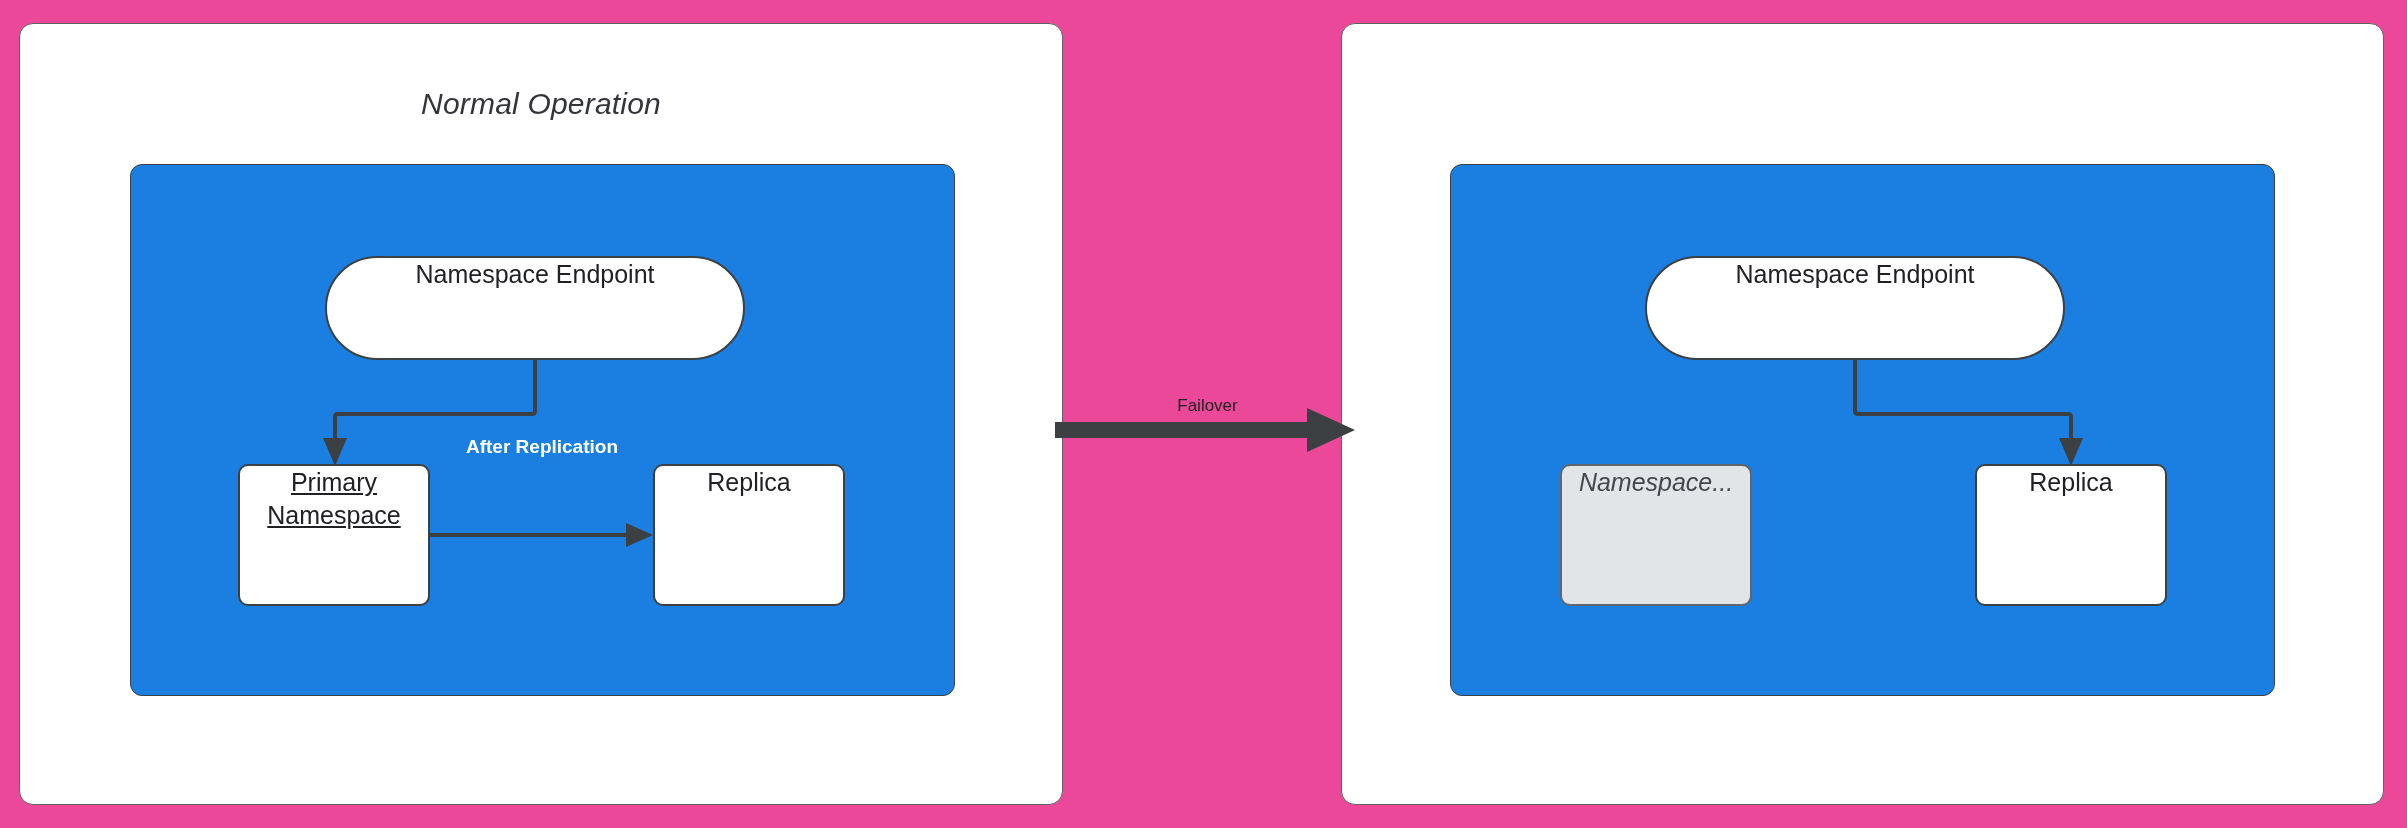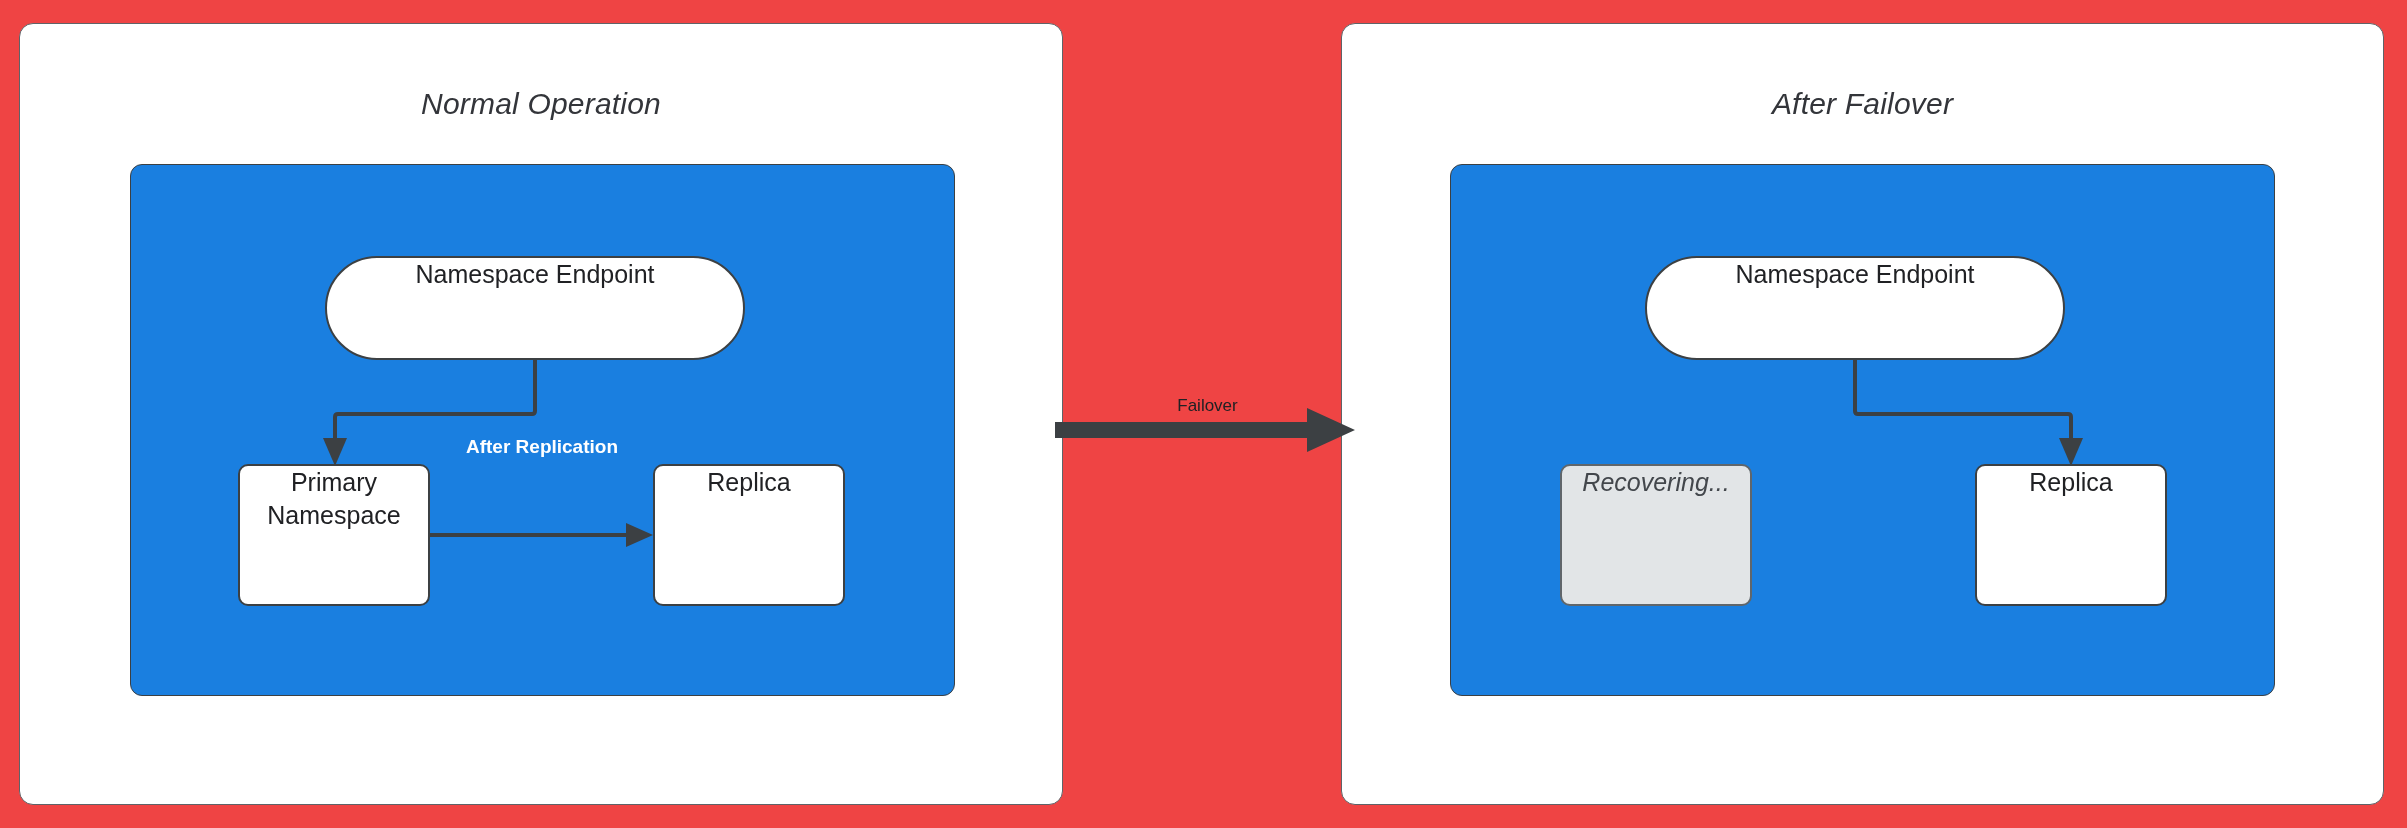--- a/index.html
+++ b/index.html
@@ -3,21 +3,21 @@
 <meta charset="utf-8">
 <title>Failover Diagram</title>
 <style>
   html,body{margin:0;padding:0;background:#ffffff;}
   body{
     width:2407px;height:828px;
     font-family:"Liberation Sans","DejaVu Sans",sans-serif;
     -webkit-font-smoothing:antialiased;
     overflow:hidden;
   }
-  #stage{position:relative;width:2407px;height:828px;background:#ef4444;}
+  #stage{position:relative;width:2407px;height:828px;background:#ec4899;}
 
   
   .panel{
     position:absolute;
     background:#ffffff;
     border:1.6px solid #5f6368;
     border-radius:14px;
     box-sizing:border-box;
   }
   #panel-left{left:19px;top:23px;width:1044px;height:782px;}
@@ -66,21 +66,21 @@
   .rect{border-radius:10px;}
   .node.recovering{
     background:#e2e5e7;
     border:2px solid #60666b;
     color:#43474c;
     font-style:italic;
   }
 
   
   #node-endpoint-left{left:325px;top:256px;width:420px;height:104px;}
-  #node-primary{left:238px;top:464px;width:192px;height:142px;}
+  #node-primary{left:238px;top:464px;width:192px;height:142px;text-decoration:underline;}
   #node-replica-left{left:653px;top:464px;width:192px;height:142px;}
 
   #node-endpoint-right{left:1645px;top:256px;width:420px;height:104px;}
   #node-recovering{left:1560px;top:464px;width:192px;height:142px;}
   #node-replica-right{left:1975px;top:464px;width:192px;height:142px;}
 
   
   .conn{position:absolute;left:0;top:0;width:2407px;height:828px;overflow:visible;z-index:4;pointer-events:none;}
   .conn path{fill:none;stroke:#3c4043;stroke-width:4;stroke-linecap:butt;stroke-linejoin:round;}
   .conn .arrowhead{fill:#3c4043;stroke:none;}
@@ -152,35 +152,34 @@
 
   <div class="edge-label" id="label-data-replication">After Replication</div>
 
   <svg id="failover-arrow" viewBox="0 0 300 110">
     <polygon class="shaft" points="0,44 252,44 252,30 300,52 252,74 252,60 0,60"></polygon>
   </svg>
   <div id="label-failover">Failover</div>
 
   <div class="panel" id="panel-right"></div>
 
-  <div class="panel-title" style="left:1341px;width:1043px;">After Failover</div>
 
   <div class="blue-zone" id="zone-right"></div>
 
   <svg class="conn" id="conn-right">
 
     <path d="M1855,360 L1855,411 Q1855,414 1858,414 L2068,414 Q2071,414 2071,417 L2071,450"></path>
     <polygon class="arrowhead" points="2071,466 2059,438 2083,438"></polygon>
   </svg>
 
   <div class="node pill" id="node-endpoint-right">
     <span>Namespace Endpoint</span>
   </div>
 
   <div class="node rect recovering" id="node-recovering">
-    <span>Recovering...</span>
+    <span>Namespace...</span>
   </div>
 
   <div class="node rect" id="node-replica-right">
     <span>Replica</span>
   </div>
 
 </div>
 
 </body></html>

